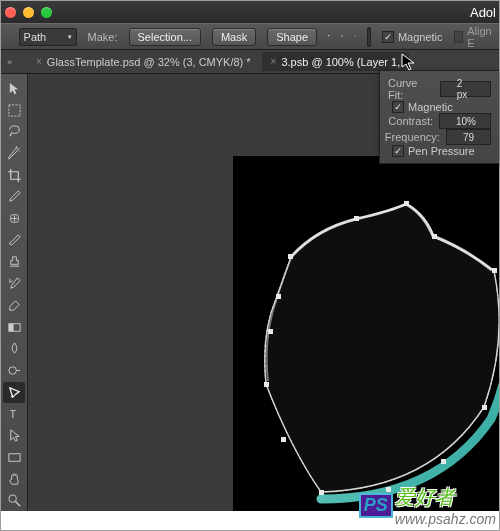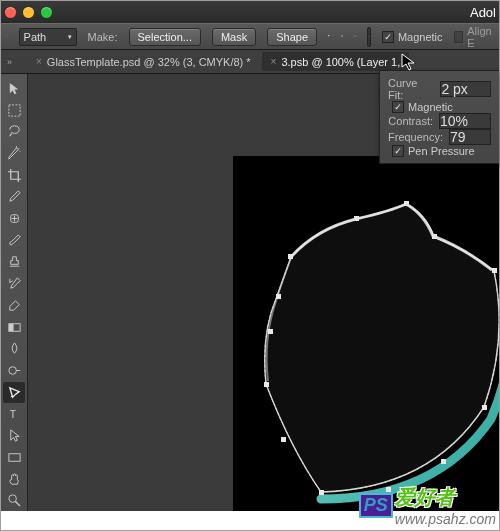--- a/index.html
+++ b/index.html
@@ -30,24 +30,24 @@
 .tools{width:27px;background:linear-gradient(#555,#4a4a4a);border-right:1px solid #222;display:flex;flex-direction:column;align-items:center;padding-top:4px;gap:1px}
 .tools .t{width:22px;height:21px;display:flex;align-items:center;justify-content:center;color:#ccc;border-radius:2px}
 .tools .t.sel{background:#2a2a2a}
 .tools svg{width:15px;height:15px}
 .canvas{flex:1;background:#3b3b3b;position:relative;overflow:hidden}
 .artbd{position:absolute;left:205px;top:82px;width:268px;height:355px;background:#000}
 .shard{position:absolute;left:208px;top:115px;width:290px;height:340px}
 .panel{position:absolute;right:0;top:69px;width:120px;background:linear-gradient(#4f4f4f,#454545);border:1px solid #222;border-right:0;padding:6px 8px;color:#ddd;display:flex;flex-direction:column;box-shadow:0 2px 5px rgba(0,0,0,.4)}
 .panel .row{display:flex;align-items:center;justify-content:flex-end;gap:6px}
 .panel .rlbl{color:#bbb}
-.panel .fld{background:#3a3a3a;border:1px solid #222;width:52px;height:16px;color:#ddd;padding:0 0;display:flex;align-items:center;font-size:14px}
+.panel .fld{background:#3a3a3a;border:1px solid #222;width:52px;height:16px;color:#ddd;padding:0 16px;display:flex;align-items:center;font-size:10px}
 .wm{position:absolute;right:3px;bottom:3px;display:flex;align-items:center;gap:2px;font-style:italic}
 .wm .ps{background:#4c1d95;border:2px solid #4bb6d6;color:#2aa1c5;font-size:18px;font-weight:bold;padding:0 3px}
-.wm .zh{color:#55c018;font-size:20px;font-weight:bold;text-shadow:1px 1px 0 #fff,-1px -1px 0 #fff,1px -1px 0 #fff,-1px 1px 0 #fff}
+.wm .zh{color:#55c018;font-size:20px;font-weight:normal;text-shadow:1px 1px 0 #fff,-1px -1px 0 #fff,1px -1px 0 #fff,-1px 1px 0 #fff}
 .wm .url{color:#777;font-size:14px}
 .cursor{position:absolute;left:400px;top:52px;pointer-events:none}
 </style>
 </head>
 <body>
 <div class="frame">
 
 
 <div class="traffic">
   <div class="dot red"></div>

